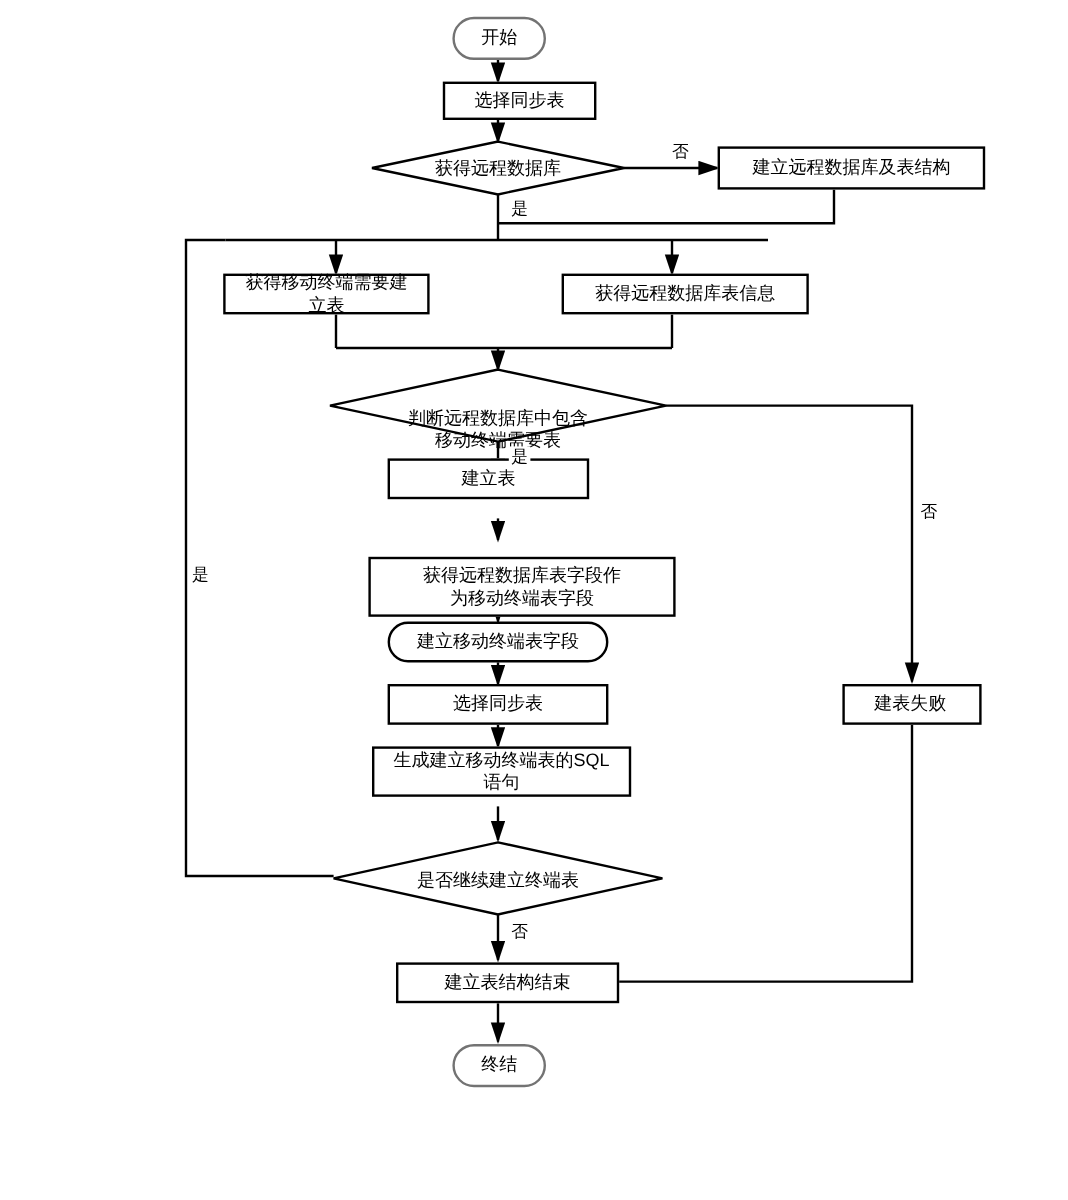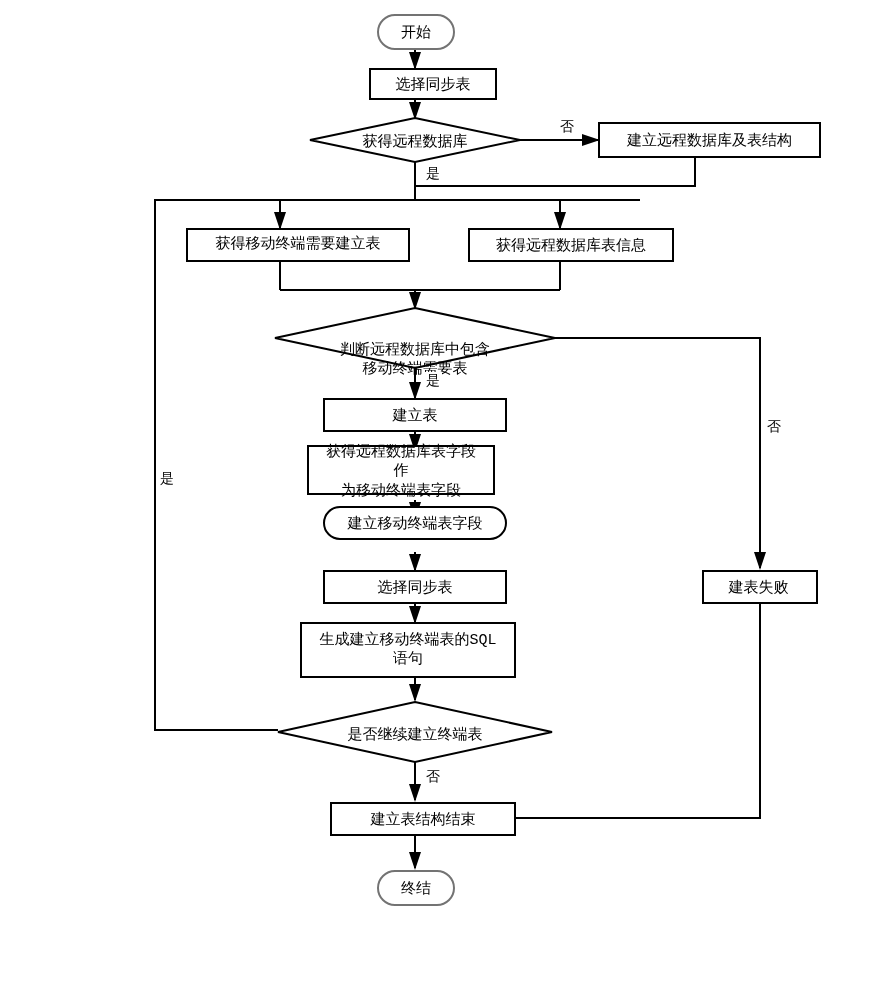--- a/index.html
+++ b/index.html
@@ -125,56 +125,56 @@
 <div class="diamond-label" style="left:310px; top:131px; width:210px;">
   <span>获得远程数据库</span>
 </div>
 <div class="edge-label" style="left:424px; top:165px;">是</div>
 <div class="edge-label" style="left:558px; top:118px;">否</div>
 
 <div class="node process" style="left:598px; top:122px; width:223px; height:36px;">
   <span>建立远程数据库及表结构</span>
 </div>
 
-<div class="node process" style="left:186px; top:228px; width:224px; height:34px;font-family:Liberation Mono, monospace;">
+<div class="node process" style="left:186px; top:228px; width:172px; height:34px;">
   <span>获得移动终端需要建立表</span>
 </div>
 
 <div class="node process" style="left:468px; top:228px; width:206px; height:34px;">
   <span>获得远程数据库表信息</span>
 </div>
 
 <svg class="diamond-svg" style="left:275px; top:308px;" width="280" height="60">
   <polygon points="140,0 280,30 140,60 0,30" fill="#fff" stroke="#000" stroke-width="2"></polygon>
 </svg>
 <div class="diamond-label" style="left:275px; top:319px; width:280px; white-space:pre-line;">
   <span>判断远程数据库中包含
 移动终端需要表</span>
 </div>
 <div class="edge-label" style="left:424px; top:372px;">是</div>
 <div class="edge-label" style="left:765px; top:418px;">否</div>
 
-<div class="node process" style="left:323px; top:398px; width:184px; height:34px;">
+<div class="node process" style="left:323px; top:382px; width:168px; height:34px;">
   <span>建立表</span>
 </div>
 
-<div class="node process" style="left:307px; top:445px; width:188px; height:50px; white-space:pre-line;">
+<div class="node process" style="left:307px; top:464px; width:256px; height:50px; white-space:pre-line;">
   <span>获得远程数据库表字段作
 为移动终端表字段</span>
 </div>
 
-<div class="node process" style="left:323px; top:506px; width:184px; height:34px;border-radius:17px;">
+<div class="node process" style="left:323px; top:518px; width:184px; height:34px;border-radius:17px;">
   <span>建立移动终端表字段</span>
 </div>
 
 <div class="node process" style="left:323px; top:570px; width:184px; height:34px;">
   <span>选择同步表</span>
 </div>
 
-<div class="node process" style="left:300px; top:622px; width:216px; height:56px; white-space:pre-line;font-family:Liberation Mono, monospace;">
+<div class="node process" style="left:310px; top:622px; width:216px; height:42px; white-space:pre-line;">
   <span>生成建立移动终端表的SQL
 语句</span>
 </div>
 
 <svg class="diamond-svg" style="left:278px; top:702px;" width="274" height="60">
   <polygon points="137,0 274,30 137,60 0,30" fill="#fff" stroke="#000" stroke-width="2"></polygon>
 </svg>
 <div class="diamond-label" style="left:278px; top:724px; width:274px;">
   <span>是否继续建立终端表</span>
 </div>

